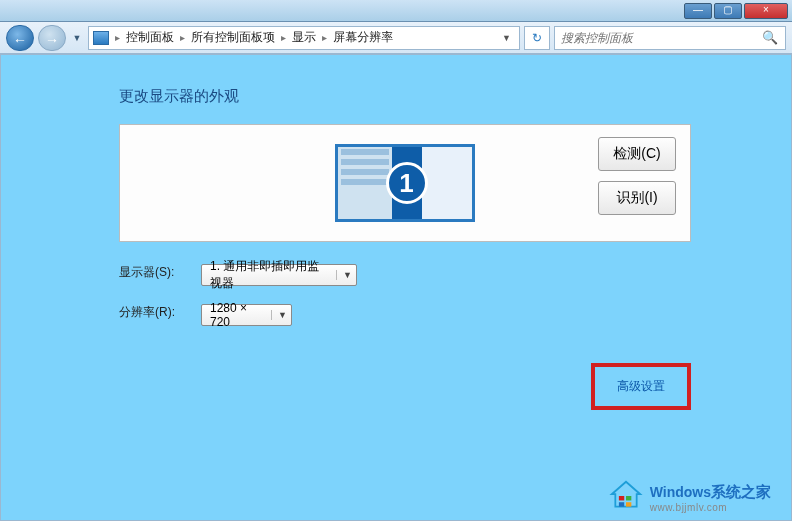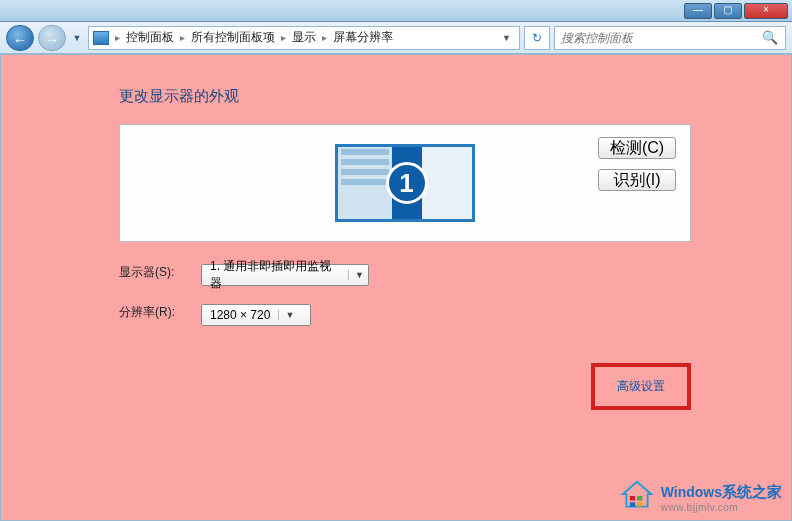--- a/index.html
+++ b/index.html
@@ -99,21 +99,21 @@
   flex: 1; border: none; outline: none;
   font-size: 12px; color: #888; font-style: italic;
   background: transparent;
 }
 .search-icon { color: #2a7ac0; cursor: pointer; font-size:13px; }
 
 
 .content {
   position: absolute;
   top: 54px; left: 0; right: 0; bottom: 0;
-  background: #fca5a5;
+  background: #7dd3fc;
   border: 1px solid #9bb7d0;
   padding: 32px 100px 0 118px;
 }
 .page-title {
   color: #1a4a82;
   font-size: 15px;
   margin-bottom: 18px;
 }
 .preview-frame {
   border: 1px solid #bcbcbc;
@@ -144,25 +144,25 @@
   display: flex; align-items: center; justify-content: center;
   margin-left: -6px;
   z-index: 2;
 }
 .mp-right { flex:1; height:100%; background:#e8f1fa; margin-left:-6px;}
 .side-buttons {
   position: absolute; right: 14px; top: 12px;
   display: flex; flex-direction: column; gap: 10px;
 }
 .btn {
-  min-width: 78px; height: 22px;
+  min-width: 78px; height: 34px;
   background: linear-gradient(#fefefe, #e8e8e8);
   border: 1px solid #999;
   border-radius: 3px;
-  font-size: 16px;
+  font-size: 14px;
   cursor: pointer;
   padding: 0 10px;
 }
 
 .form-row {
   display: flex; 
   margin-bottom: 18px; gap: 18px;
 }
 .form-label { width: 64px; color: #222; }
 .combo {
@@ -173,22 +173,22 @@
   display: flex; align-items: center;
   padding: 0 4px 0 8px;
   cursor: pointer;
 }
 .combo .arrow {
   margin-left: 8px;
   font-size: 9px; color: #444;
   border-left: 1px solid #bbb;
   padding-left: 6px;
 }
-.combo.monitor { width: 168px; }
-.combo.res { width: 110px; }
+.combo.monitor { width: 156px; }
+.combo.res { width: 91px; }
 
 .adv-link-wrap {
   position: absolute;
   right: 100px; top: 308px;
   border: 4px solid #d12020;
   padding: 11px 22px;
 }
 .link { color: #0b57a8; cursor: pointer; }
 
 .bottom-links { margin-top: 46px; }
@@ -197,21 +197,21 @@
 .footer-buttons {
   position: absolute;
   right: 100px; bottom: 68px;
   display: flex; gap: 10px;
 }
 .btn.disabled { color: #9a9a9a; cursor: default; }
 
 
 .watermark {
   position: absolute;
-  right: 10px; bottom: 6px;
+  right: 21px; bottom: 6px;
   display: flex; align-items: center; gap: 6px;
   font-size: 14px;
 }
 .wm-logo svg { width: 36px; height: 32px; }
 .wm-text { color: #1e6fc0; font-weight: 600; }
 .wm-text .cn { font-size: 15px; }
 .wm-url { font-size: 10px; color: #888; letter-spacing: 0.5px; display:block; }
 </style>
 </head>
 <body>

